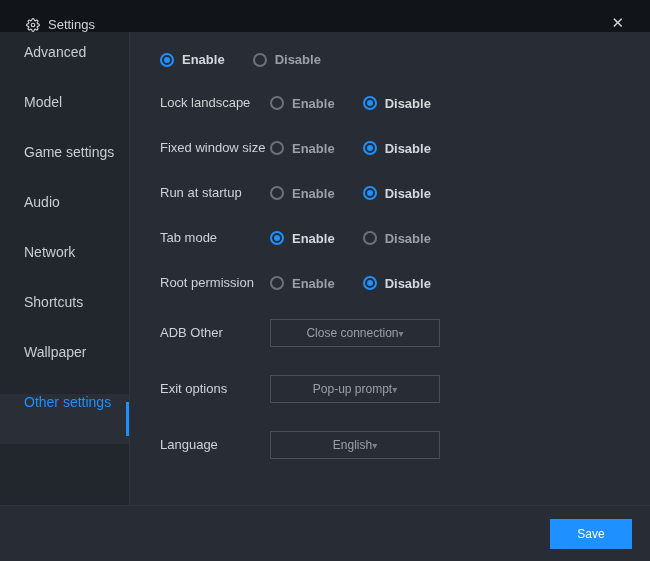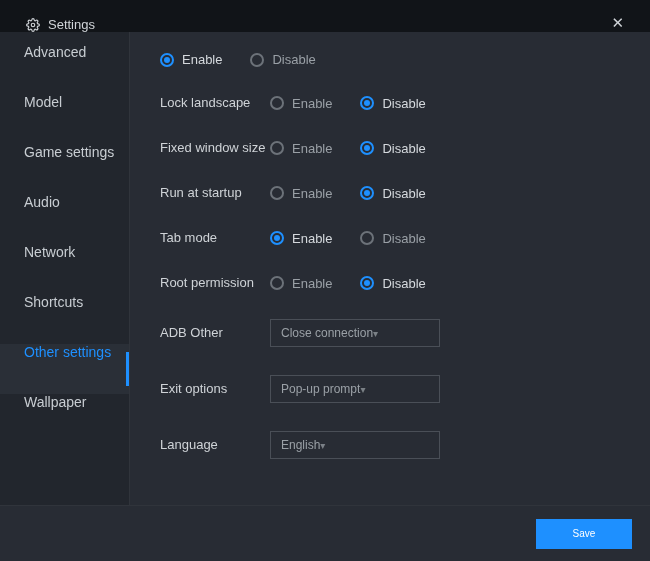--- a/index.html
+++ b/index.html
@@ -10,30 +10,30 @@
   .titlebar .gear { margin-right: 8px; display: inline-flex; }
   .close-x { cursor: pointer; font-size: 15px; color: #cfd3d7; }
   .body { flex: 1; display: flex; min-height: 0; }
   .sidebar { width: 130px; background: #22262d; border-right: 1px solid #30343b; padding-top: 12px; }
   .sidebar-item { height: 50px; display: flex; align-items: flex-start; padding-left: 24px; color: #c8cdd2; font-size: 14px; cursor: pointer; position: relative; }
   .sidebar-item.active { color: #1e90ff; background: #2a2f37; }
   .sidebar-item.active::after { content:""; position:absolute; right:0; top:8px; bottom:8px; width:3px; background:#1e90ff; }
   .content { flex: 1; padding: 20px 28px 0 30px; overflow: auto; }
   .row { display: flex; align-items: center; margin-bottom: 28px; }
   .row-label { width: 110px; color: #cfd3d7; font-size: 13px; line-height: 1.3; }
-  .opts { display: flex; gap: 28px; }
+  .opts { display: flex; gap: 28px; font-weight: bold; }
   .radio { display: flex; align-items: center; gap: 8px; cursor: pointer; color: #9aa0a6; font-size: 13px; }
   .radio .dot { width: 14px; height: 14px; border: 2px solid #6c7279; border-radius: 50%; display: inline-block; position: relative; }
   .radio.sel .dot { border-color: #1e90ff; }
   .radio.sel .dot::after { content:""; position:absolute; inset:2px; background:#1e90ff; border-radius:50%; }
   .radio.sel { color: #d5d9dd; }
-  .select { width: 170px; height: 28px; border: 1px solid #4a4f57; background: transparent; color: #9aa0a6; font-size: 12px; display: flex; align-items: center; justify-content: flex-start; padding: 0 10px; cursor: pointer; }
+  .select { width: 170px; height: 28px; border: 1px solid #4a4f57; background: transparent; color: #9aa0a6; font-size: 12px; display: flex; align-items: center; justify-content: center; padding: 0 10px; cursor: pointer; }
   .select .chev { font-size: 10px; color: #7a8086; }
   .footer { height: 56px; display: flex; align-items: center; justify-content: flex-end; gap: 14px; padding-right: 18px; border-top: 1px solid #30343b; background: #282c34; }
-  .btn { width: 96px; height: 30px; display: flex; align-items: center; justify-content: center; font-size: 10px; cursor: pointer; }
+  .btn { width: 82px; height: 30px; display: flex; align-items: center; justify-content: center; font-size: 12px; cursor: pointer; }
   .btn-primary { background: #1e90ff; color: #fff; }
   .btn-secondary { background: #3a3f46; color: #d5d9dd; }
 </style>
 </head>
 <body>
 
 <div class="window">
   <div class="titlebar">
     <span class="gear">
       <svg width="14" height="14" viewBox="0 0 24 24" fill="none" stroke="#cfd3d7" stroke-width="2">
@@ -59,25 +59,25 @@
         </div>
         <div class="sidebar-item">
           <span>Audio</span>
         </div>
         <div class="sidebar-item">
           <span>Network</span>
         </div>
         <div class="sidebar-item">
           <span>Shortcuts</span>
         </div>
+        <div class="sidebar-item">
+          <span>Wallpaper</span>
+        </div>
         <div class="sidebar-item active">
           <span>Other settings</span>
-        </div>
-        <div class="sidebar-item">
-          <span>Wallpaper</span>
         </div>
       </div>
     <div class="content" id="content">
         <div class="row">
           <div class="opts">
             <div class="radio sel">
               <span class="dot"></span>
               <span>Enable</span>
             </div>
             <div class="radio">

